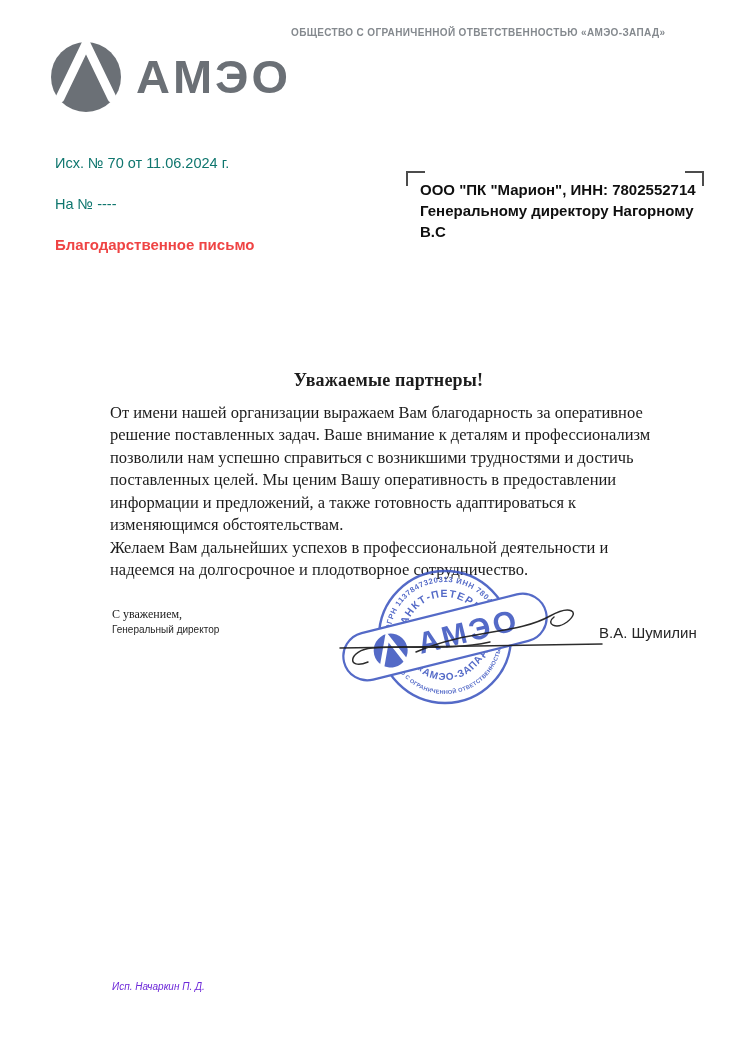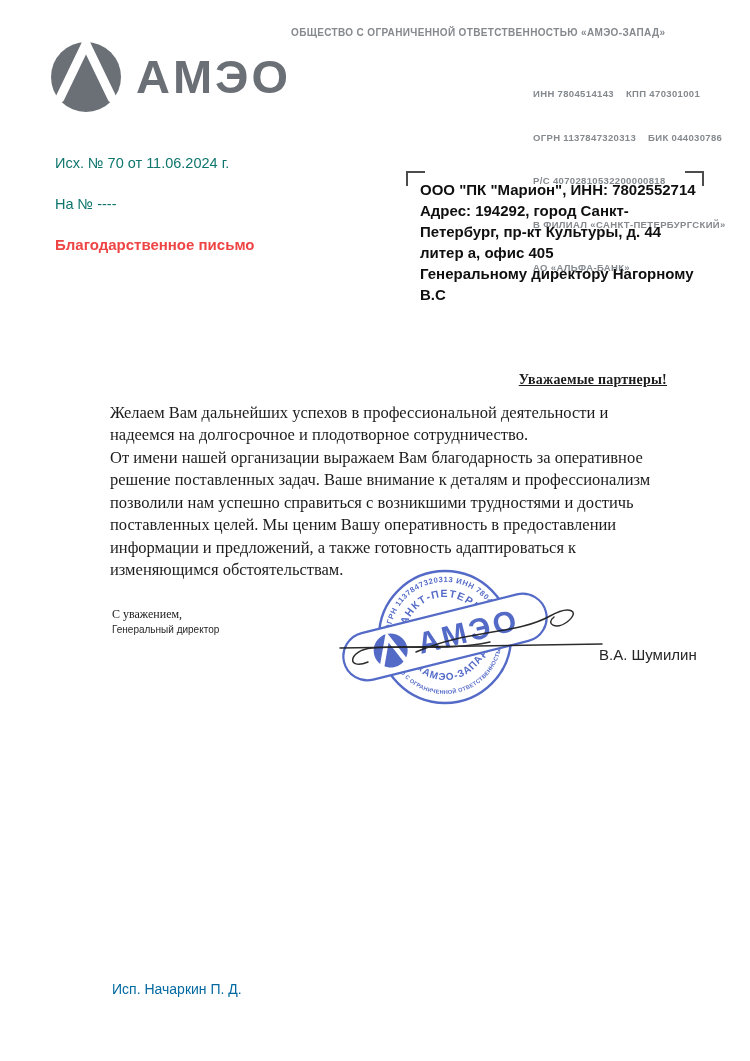--- a/index.html
+++ b/index.html
@@ -37,72 +37,63 @@
   }
   .recipient::before { left:0;  border-left:2px solid #4c4c4c; }
   .recipient::after  { right:0; border-right:2px solid #4c4c4c; }
   
   .letter {
     position:absolute; left:110px; top:369px; width:557px;
     font-family:"Liberation Serif", serif; font-size:16.5px;
     line-height:22.5px; color:#1c1c1c;
   }
   .letter h1 {
-    font-size:14px; font-weight:bold; text-align:right; margin-bottom:10px;
+    font-size:18px; font-weight:bold; text-align:center; margin-bottom:10px;
     letter-spacing:.2px;
-    text-decoration:underline;
   }
   .letter p { text-align:left; }
   .closing {
     position:absolute; left:112px; top:564px;
     font-family:Liberation Serif, serif; font-size:12px; color:#1c1c1c;margin-top:43px;
   }
   .sig-title { position:absolute; left:112px; top:624px; font-size:10px; color:#262626; }
-  .sig-name  { position:absolute; left:599px; top:646px; font-size:15px; color:#262626; }
+  .sig-name  { position:absolute; left:599px; top:624px; font-size:15px; color:#262626; }
   .stamp-svg { position:absolute; left:318px; top:549px; }
-  .executor  { position:absolute; left:112px; top:981px; font-size:14px; color:#0369a1; }
+  .executor  { position:absolute; left:112px; top:981px; font-size:10px; color:#6d28d9;font-style:italic; }
 </style>
 </head>
 <body>
 
 <div class="page">
 
   <div class="logo-wrap">
     <svg width="76" height="76" viewBox="0 0 76 76">
       <circle cx="38" cy="39" r="35" fill="#6b7076"></circle>
       <path d="M 12,60 L 38,6 L 64,60" fill="none" stroke="#ffffff" stroke-width="9" stroke-linecap="round" stroke-linejoin="miter"></path>
     </svg>
     <div class="logo-word">АМЭО</div>
   </div>
 
   <div class="hdr hdr-company">ОБЩЕСТВО С ОГРАНИЧЕННОЙ ОТВЕТСТВЕННОСТЬЮ «АМЭО-ЗАПАД»</div>
 
 
-  <div class="hdr hdr-col right">
-    <div>ИНН 7804514143    КПП 470301001</div>
-    <div>ОГРН 1137847320313    БИК 044030786</div>
-    <div>Р/С 40702810532200000818</div>
-    <div>В ФИЛИАЛ «САНКТ-ПЕТЕРБУРГСКИЙ»</div>
-    <div>АО «АЛЬФА-БАНК»</div>
-  </div>
 
   <div class="ref ref-out">Исх. № 70 от 11.06.2024 г.</div>
   <div class="ref ref-in">На № ----</div>
   <div class="ref-subject">Благодарственное письмо</div>
 
   <div class="recipient">
     <div>ООО "ПК "Марион", ИНН: 7802552714</div>
-    <div>Адрес: 194292, город Санкт-Петербург, пр-кт Культуры, д. 44 литер а, офис 405</div>
     <div>Генеральному директору Нагорному В.С</div>
   </div>
 
   <div class="letter">
     <h1>Уважаемые партнеры!</h1>
+    <p>От имени нашей организации выражаем Вам благодарность за оперативное решение поставленных задач. Ваше внимание к деталям и профессионализм позволили нам успешно справиться с возникшими трудностями и достичь поставленных целей. Мы ценим Вашу оперативность в предоставлении информации и предложений, а также готовность адаптироваться к изменяющимся обстоятельствам.</p>
     <p>Желаем Вам дальнейших успехов в профессиональной деятельности и надеемся на долгосрочное и плодотворное сотрудничество.</p>
-    <p>От имени нашей организации выражаем Вам благодарность за оперативное решение поставленных задач. Ваше внимание к деталям и профессионализм позволили нам успешно справиться с возникшими трудностями и достичь поставленных целей. Мы ценим Вашу оперативность в предоставлении информации и предложений, а также готовность адаптироваться к изменяющимся обстоятельствам.</p>
   </div>
 
   <div class="closing">С уважением,</div>
 
   <div class="sig-title">Генеральный директор</div>
 
   <svg class="stamp-svg" width="300" height="185" viewBox="0 0 300 185">
     <g opacity="0.88">
 
       <circle cx="127" cy="88" r="66" fill="none" stroke="#3d56c0" stroke-width="2.4"></circle>

